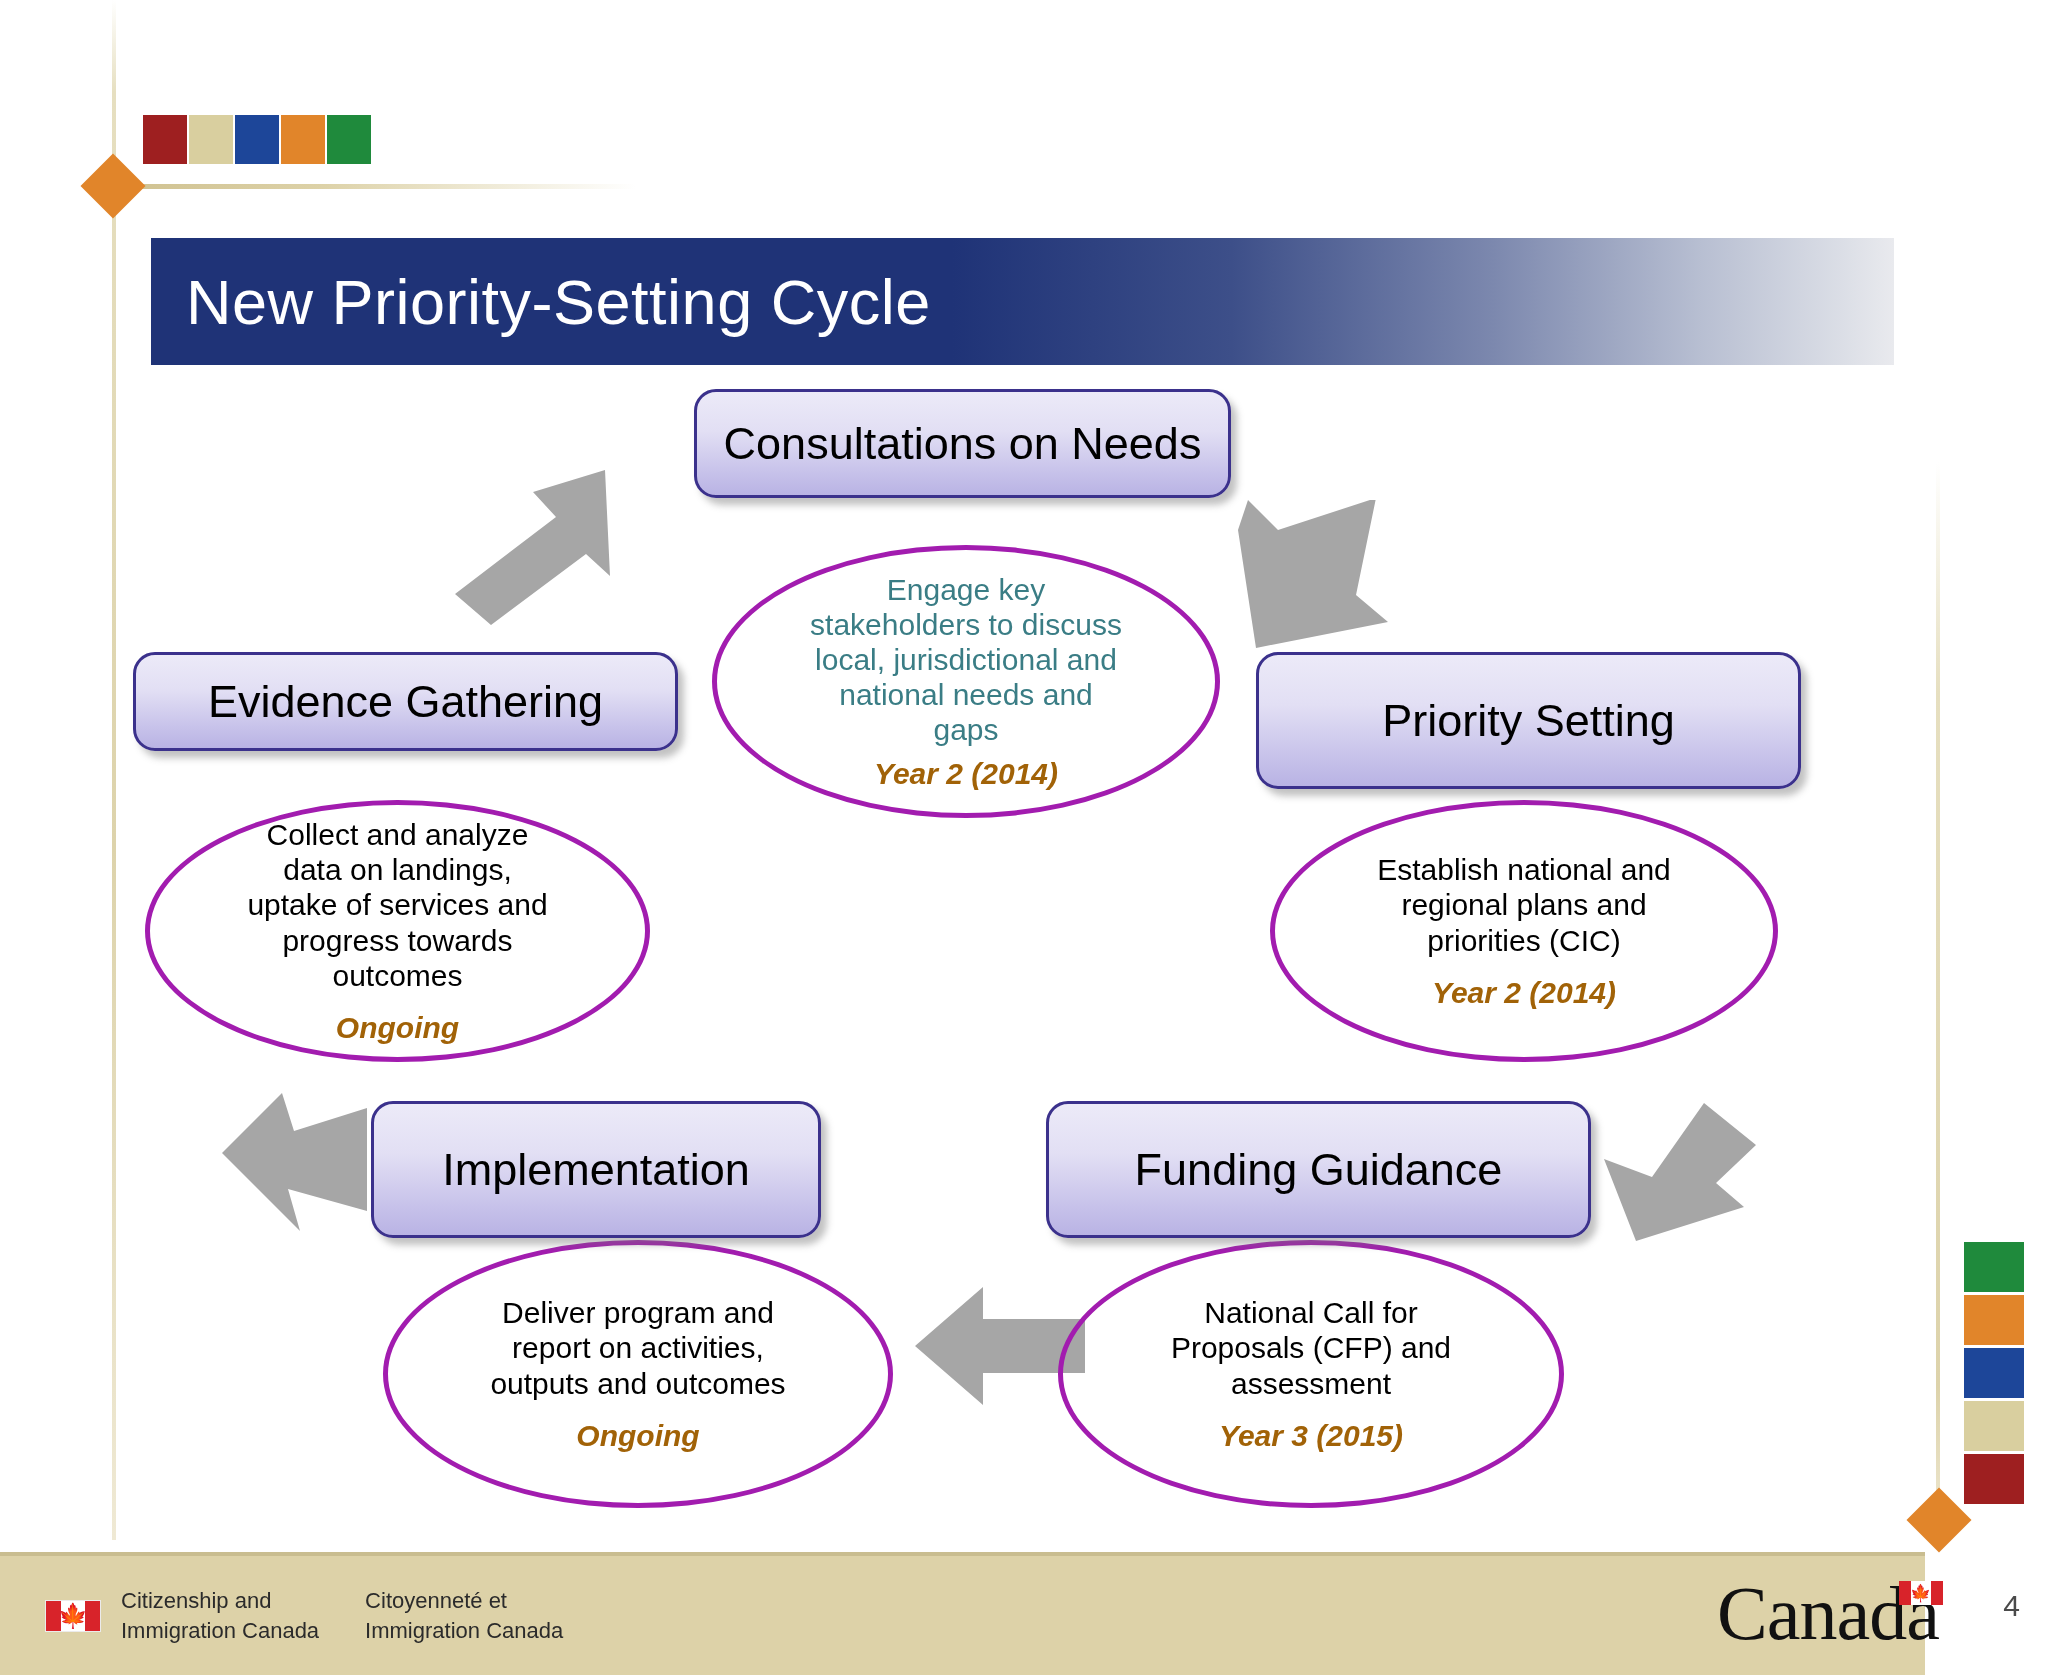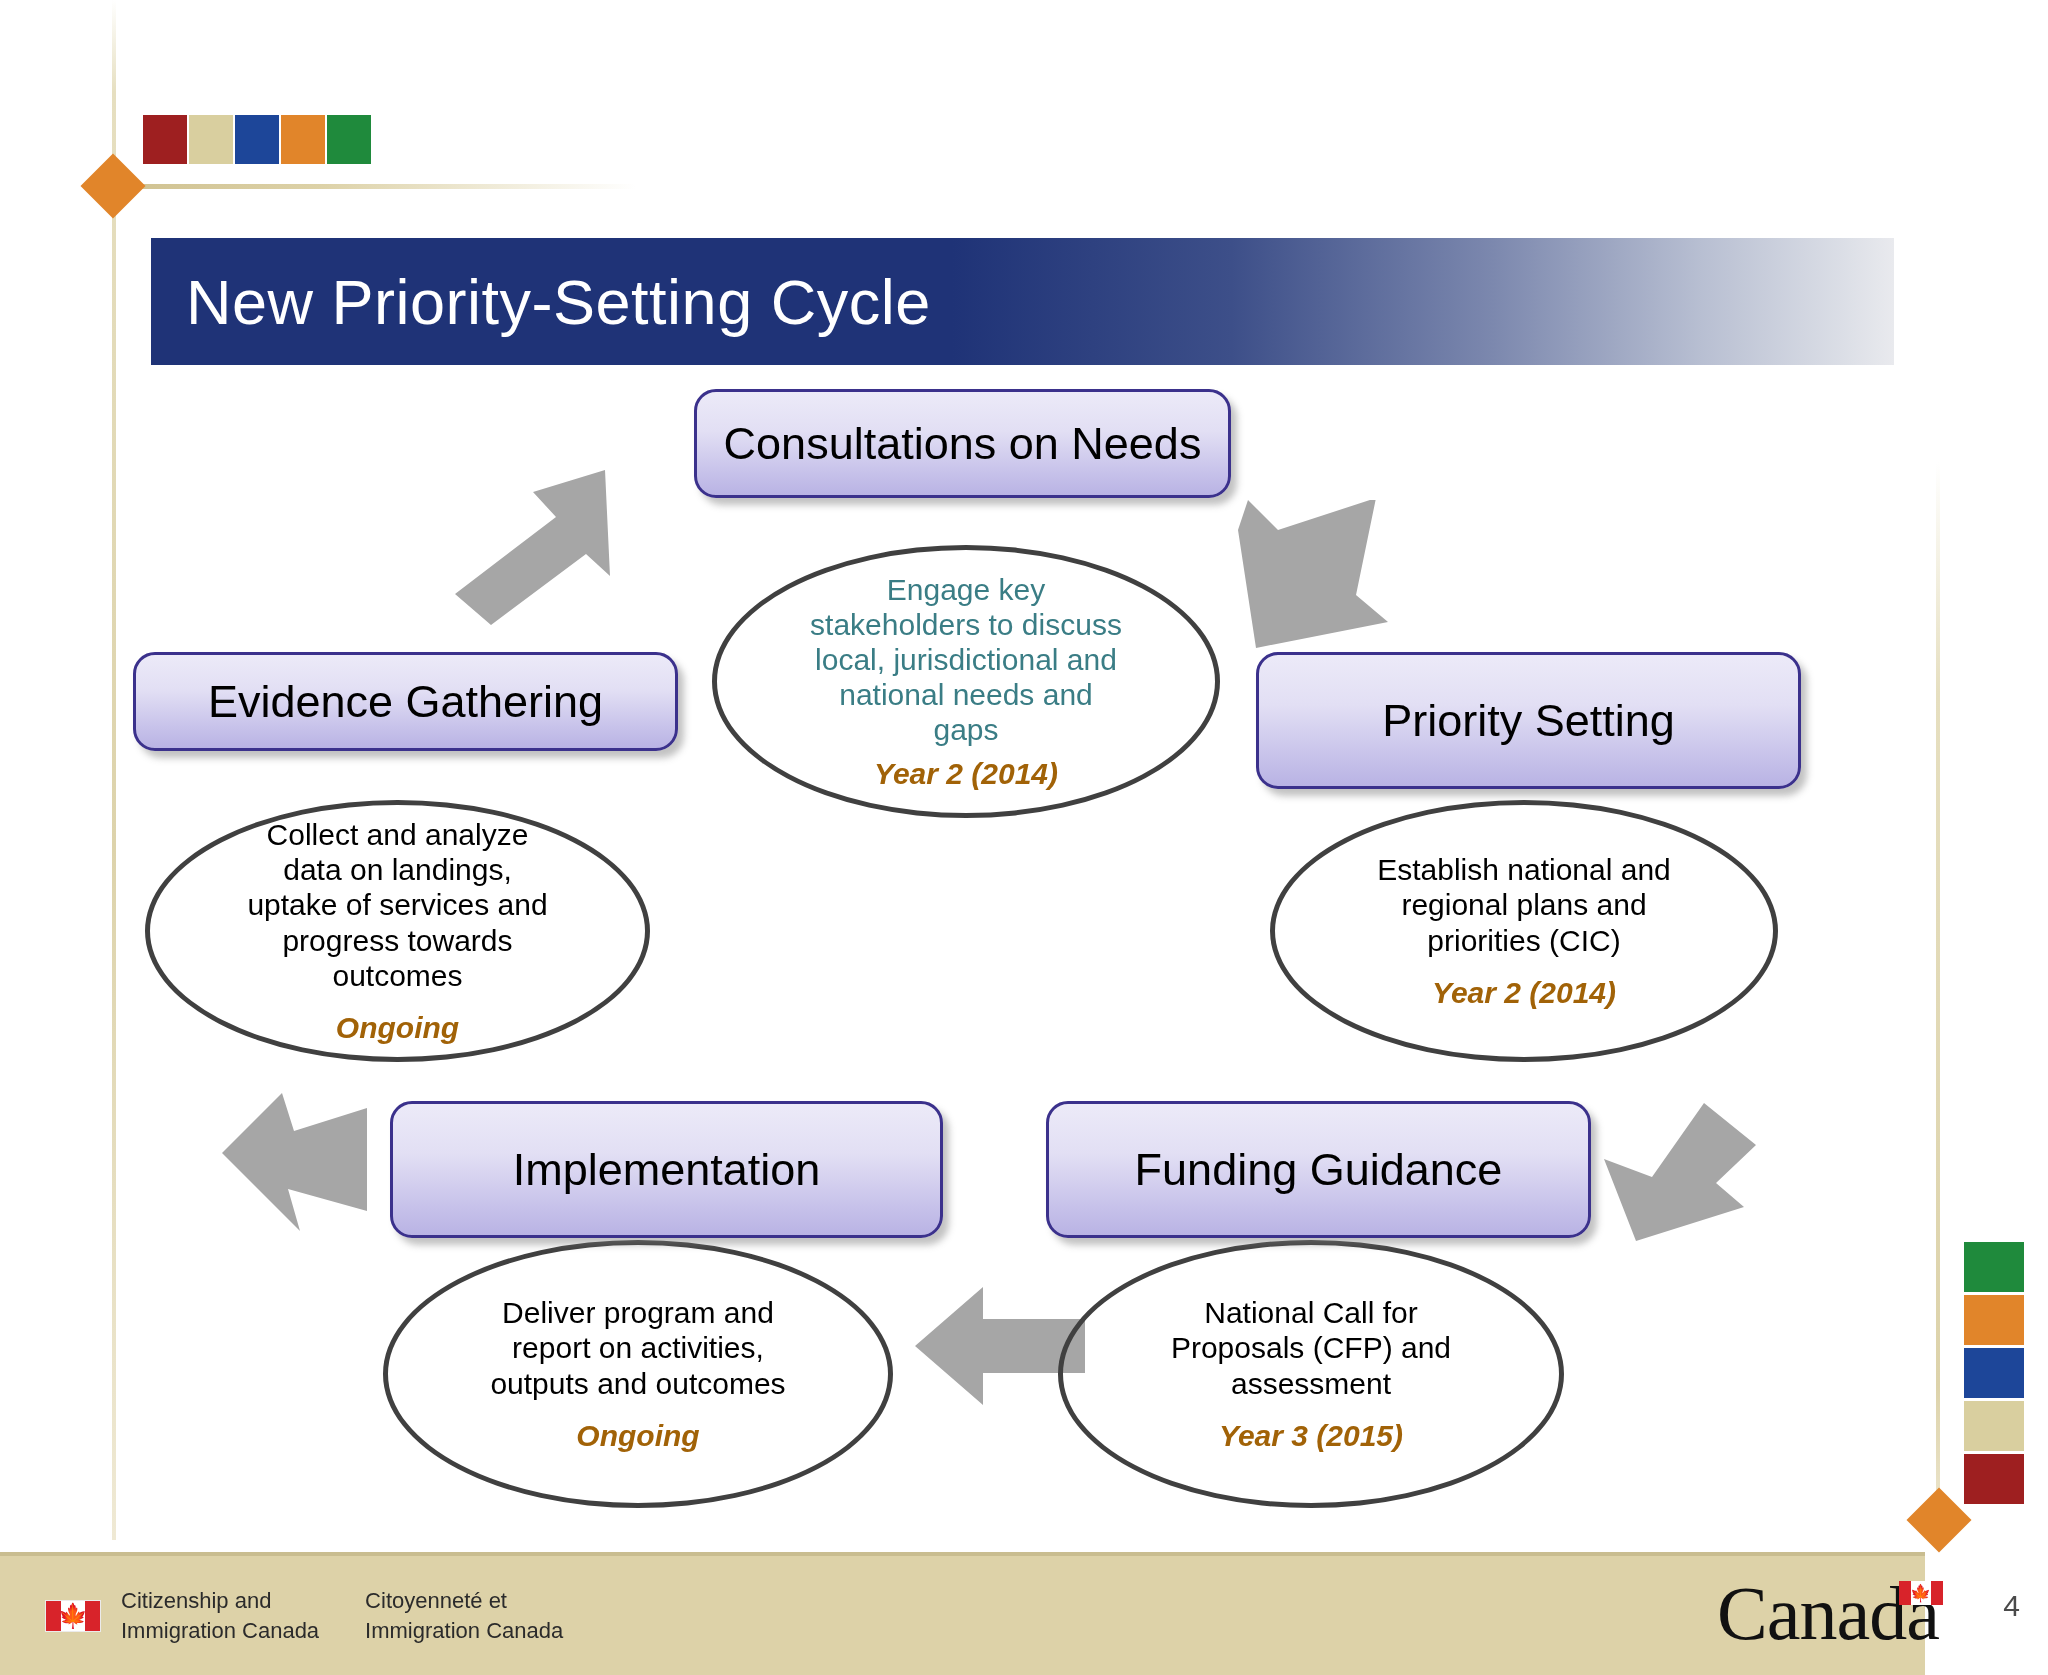--- a/index.html
+++ b/index.html
@@ -89,27 +89,27 @@
     color: #000000;
     font-size: 45px;
     line-height: 1.18;
     text-align: center;
     padding: 0 14px;
   }
 
   #box-consultations { left: 694px;  top: 389px;  width: 537px;  height: 109px; }
   #box-evidence      { left: 133px;  top: 652px;  width: 545px;  height: 99px; }
   #box-priority      { left: 1256px; top: 652px;  width: 545px;  height: 137px; }
-  #box-implementation{ left: 390px;  top: 1101px; width: 553px;  height: 137px; }
+  #box-implementation{ left: 371px;  top: 1101px; width: 450px;  height: 137px; }
   #box-funding       { left: 1046px; top: 1101px; width: 545px;  height: 137px; align-items: center; }
 
   
   .ellipse {
     position: absolute;
-    border: 5px solid #404040;
+    border: 5px solid #a21caf;
     border-radius: 50%;
     background: transparent;
     display: flex; flex-direction: column;
     align-items: center; justify-content: center;
     z-index: 2;
   }
   .ellipse .etext {
     text-align: center;
     font-size: 30px;
     line-height: 1.17;

